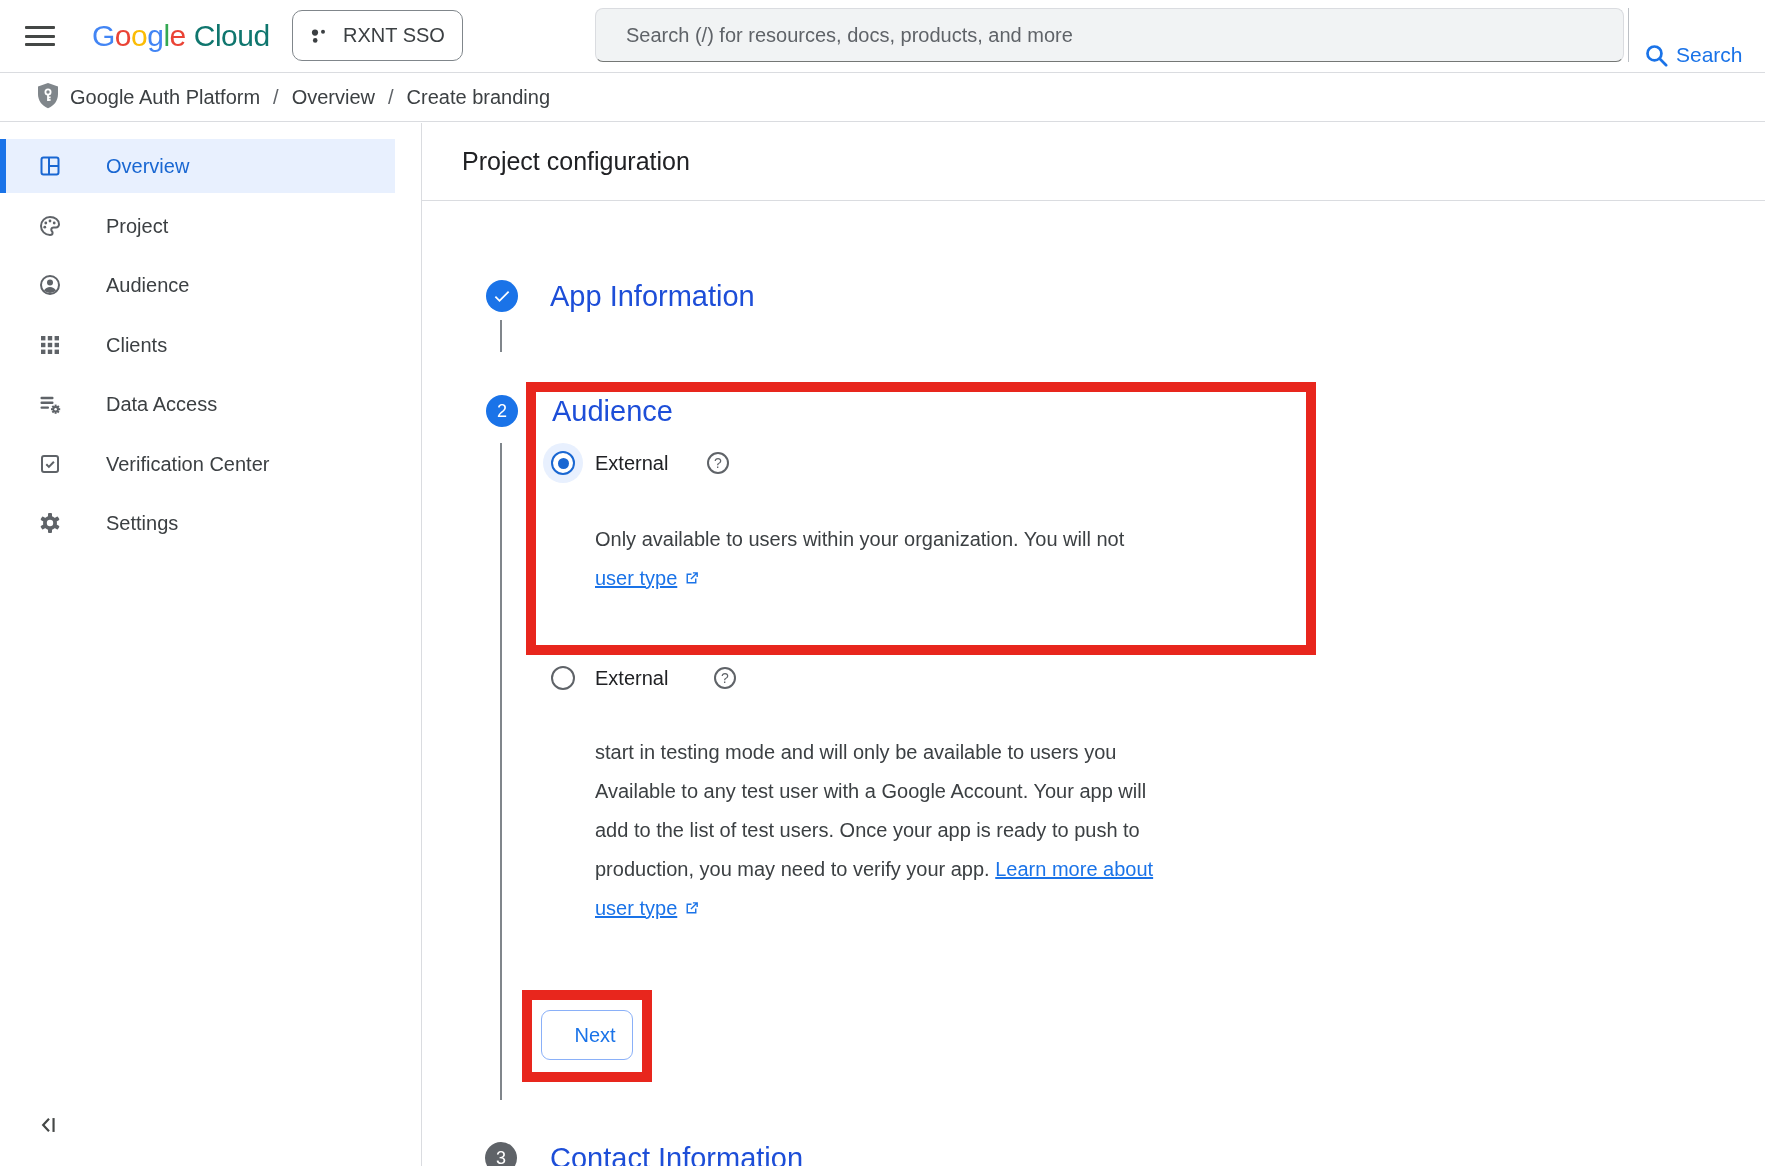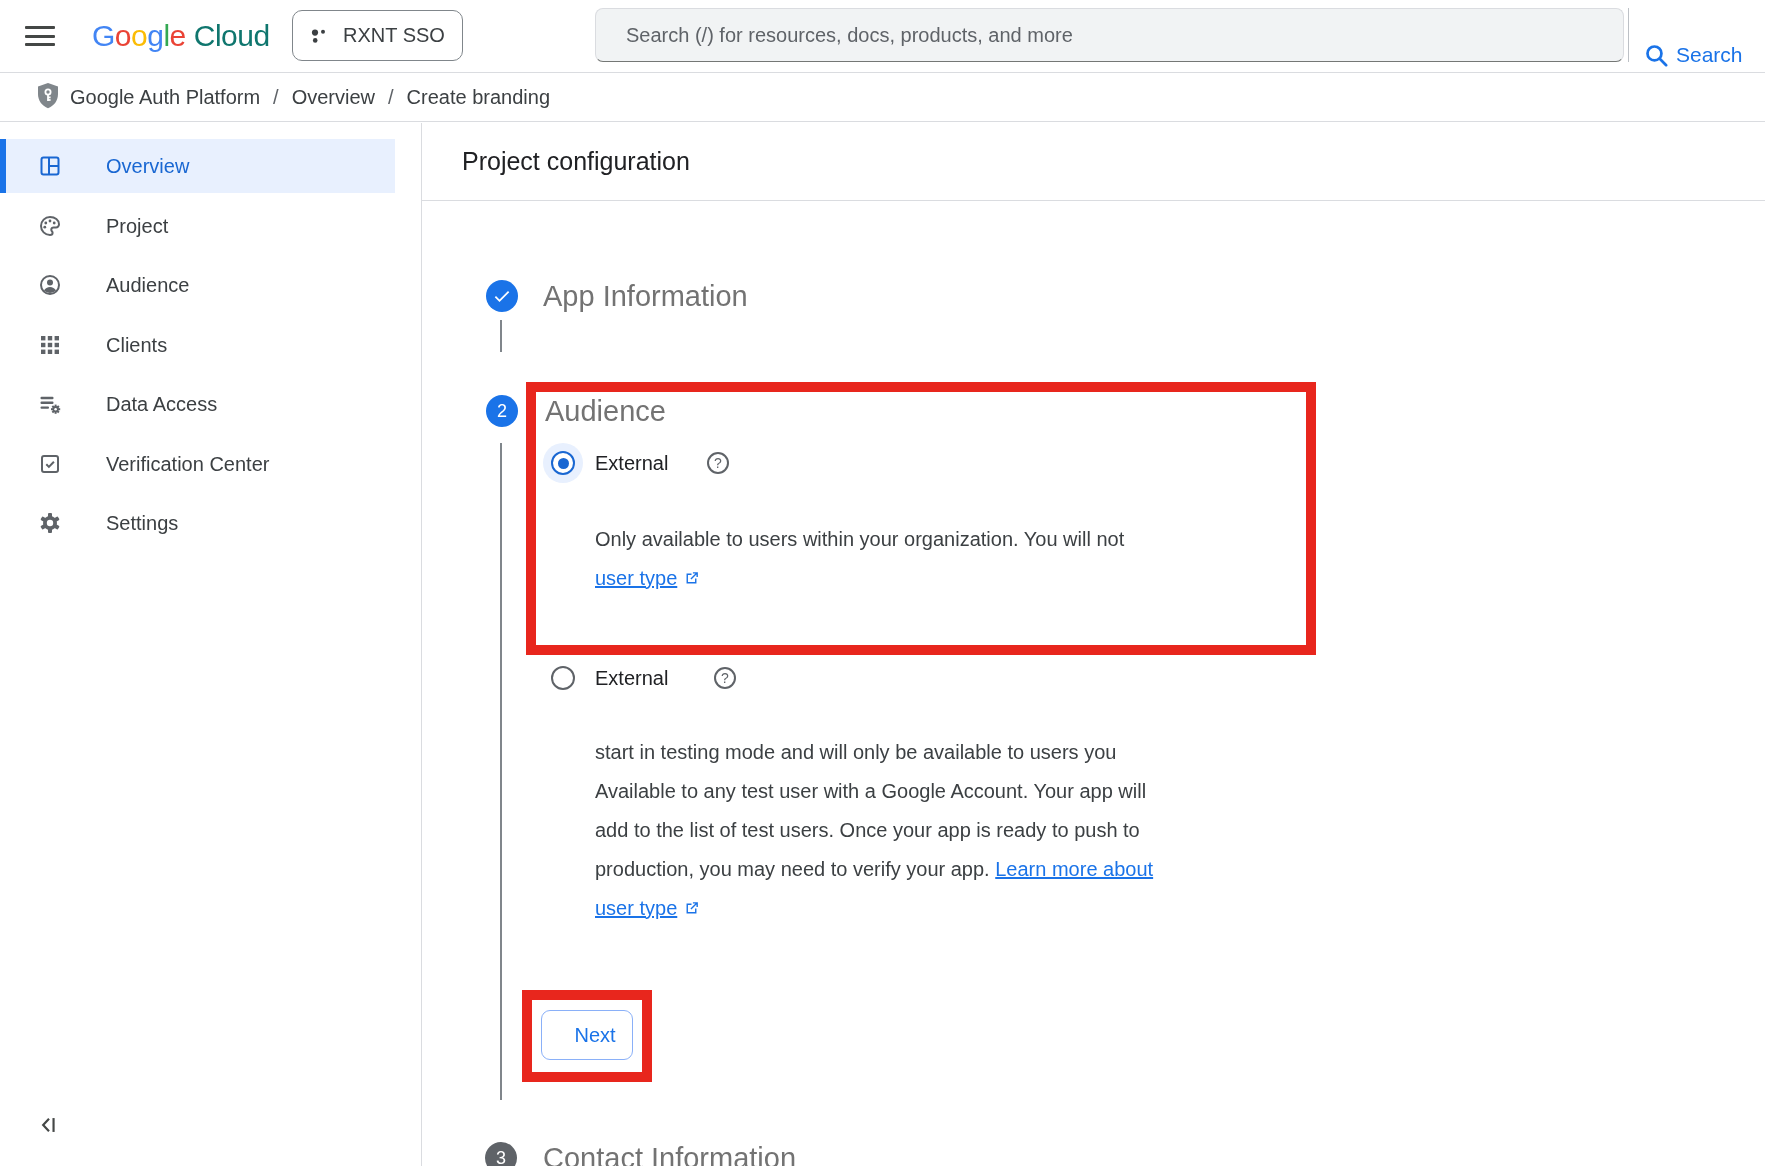--- a/index.html
+++ b/index.html
@@ -41,21 +41,21 @@
   .collapse-btn { left:36px; top:1112px; width:26px; height:26px; color:#444746; cursor:pointer; }
 
   
   .main-title { left:462px; top:123px; height:77px; display:flex; align-items:center; font-size:25px; color:#202124; }
   .main-divider { left:422px; top:200px; width:1343px; height:1px; background:#dadce0; }
 
   .step-circle { width:32px; height:32px; border-radius:50%; display:flex; align-items:center; justify-content:center; }
   .step-circle.blue { background:#1a73e8; }
   .step-circle.gray { background:#5f6368; }
   .step-circle .num { color:#fff; font-size:18px; font-weight:500; }
-  .step-label { height:32px; display:flex; align-items:center; font-size:29px; color:#737373; white-space:nowrap; }
+  .step-label { height:32px; display:flex; align-items:center; font-size:29px; color:#1d4ed8; white-space:nowrap;margin-left:7px; }
   .vline { width:2px; background:#80868b; }
 
   .radio-halo { width:40px; height:40px; border-radius:50%; background:#e8f0fe; display:flex; align-items:center; justify-content:center; }
   .radio-ring { width:24px; height:24px; border-radius:50%; border:2.5px solid #1967d2; display:flex; align-items:center; justify-content:center; background:#fff; }
   .radio-ring .dot { width:11px; height:11px; border-radius:50%; background:#1967d2; }
   .radio-ring.off { border-color:#5f6368; }
   .opt-label { height:40px; display:flex; align-items:center; font-size:20px; font-weight:500; color:#202124; }
   .help-icon { width:22px; height:22px; border:2px solid #5f6368; border-radius:50%; color:#5f6368; display:flex; align-items:center; justify-content:center; font-size:14px; font-weight:500; cursor:pointer; }
 
   .desc { font-size:20px; color:#3c4043; }

